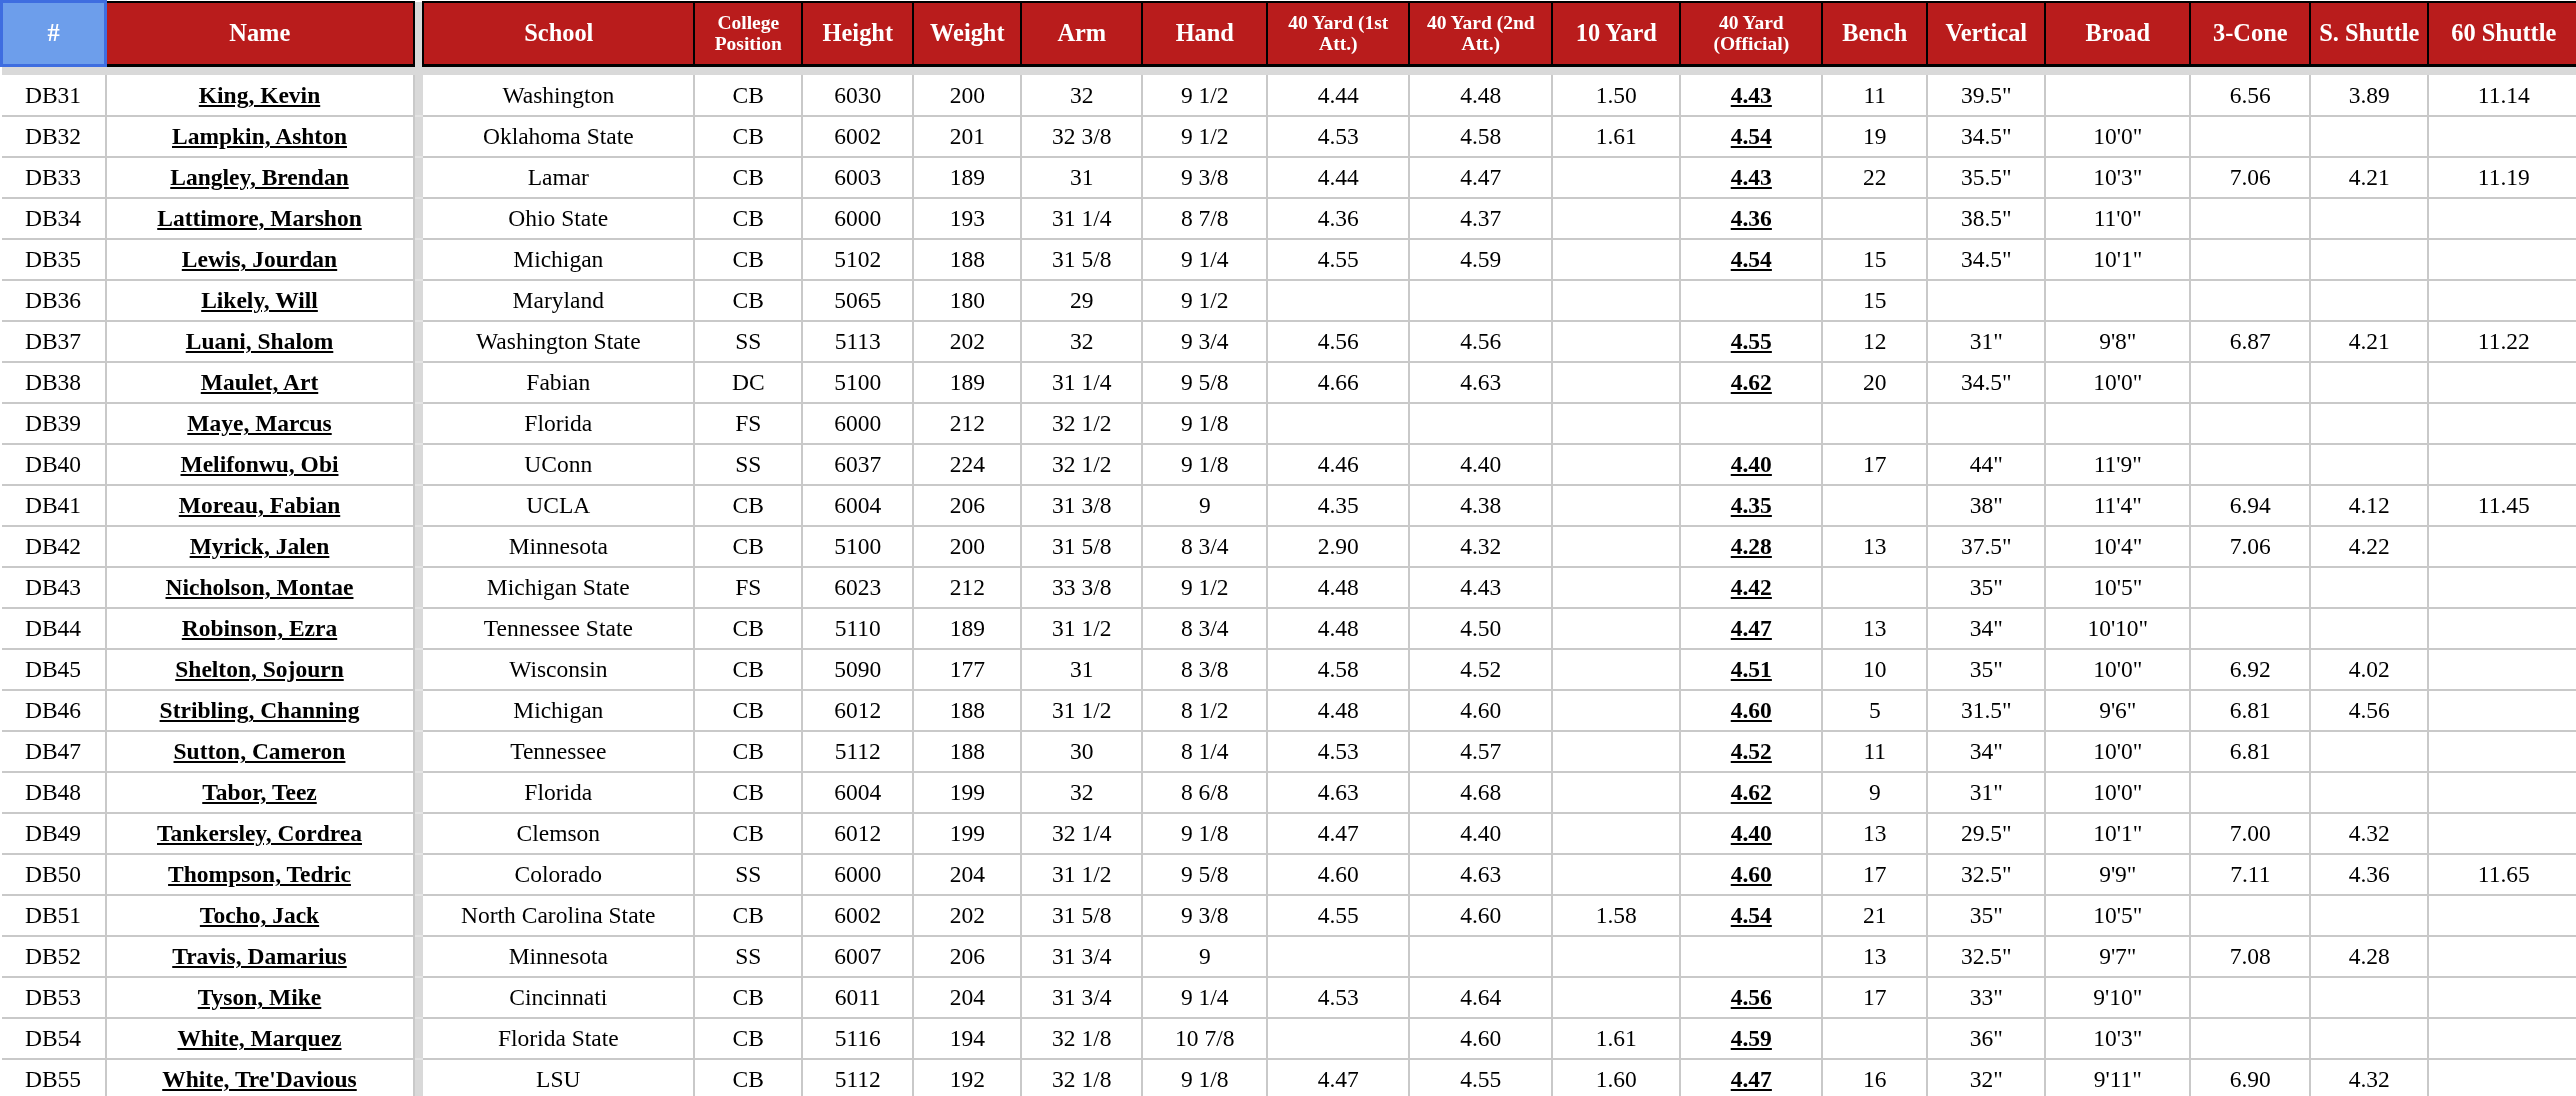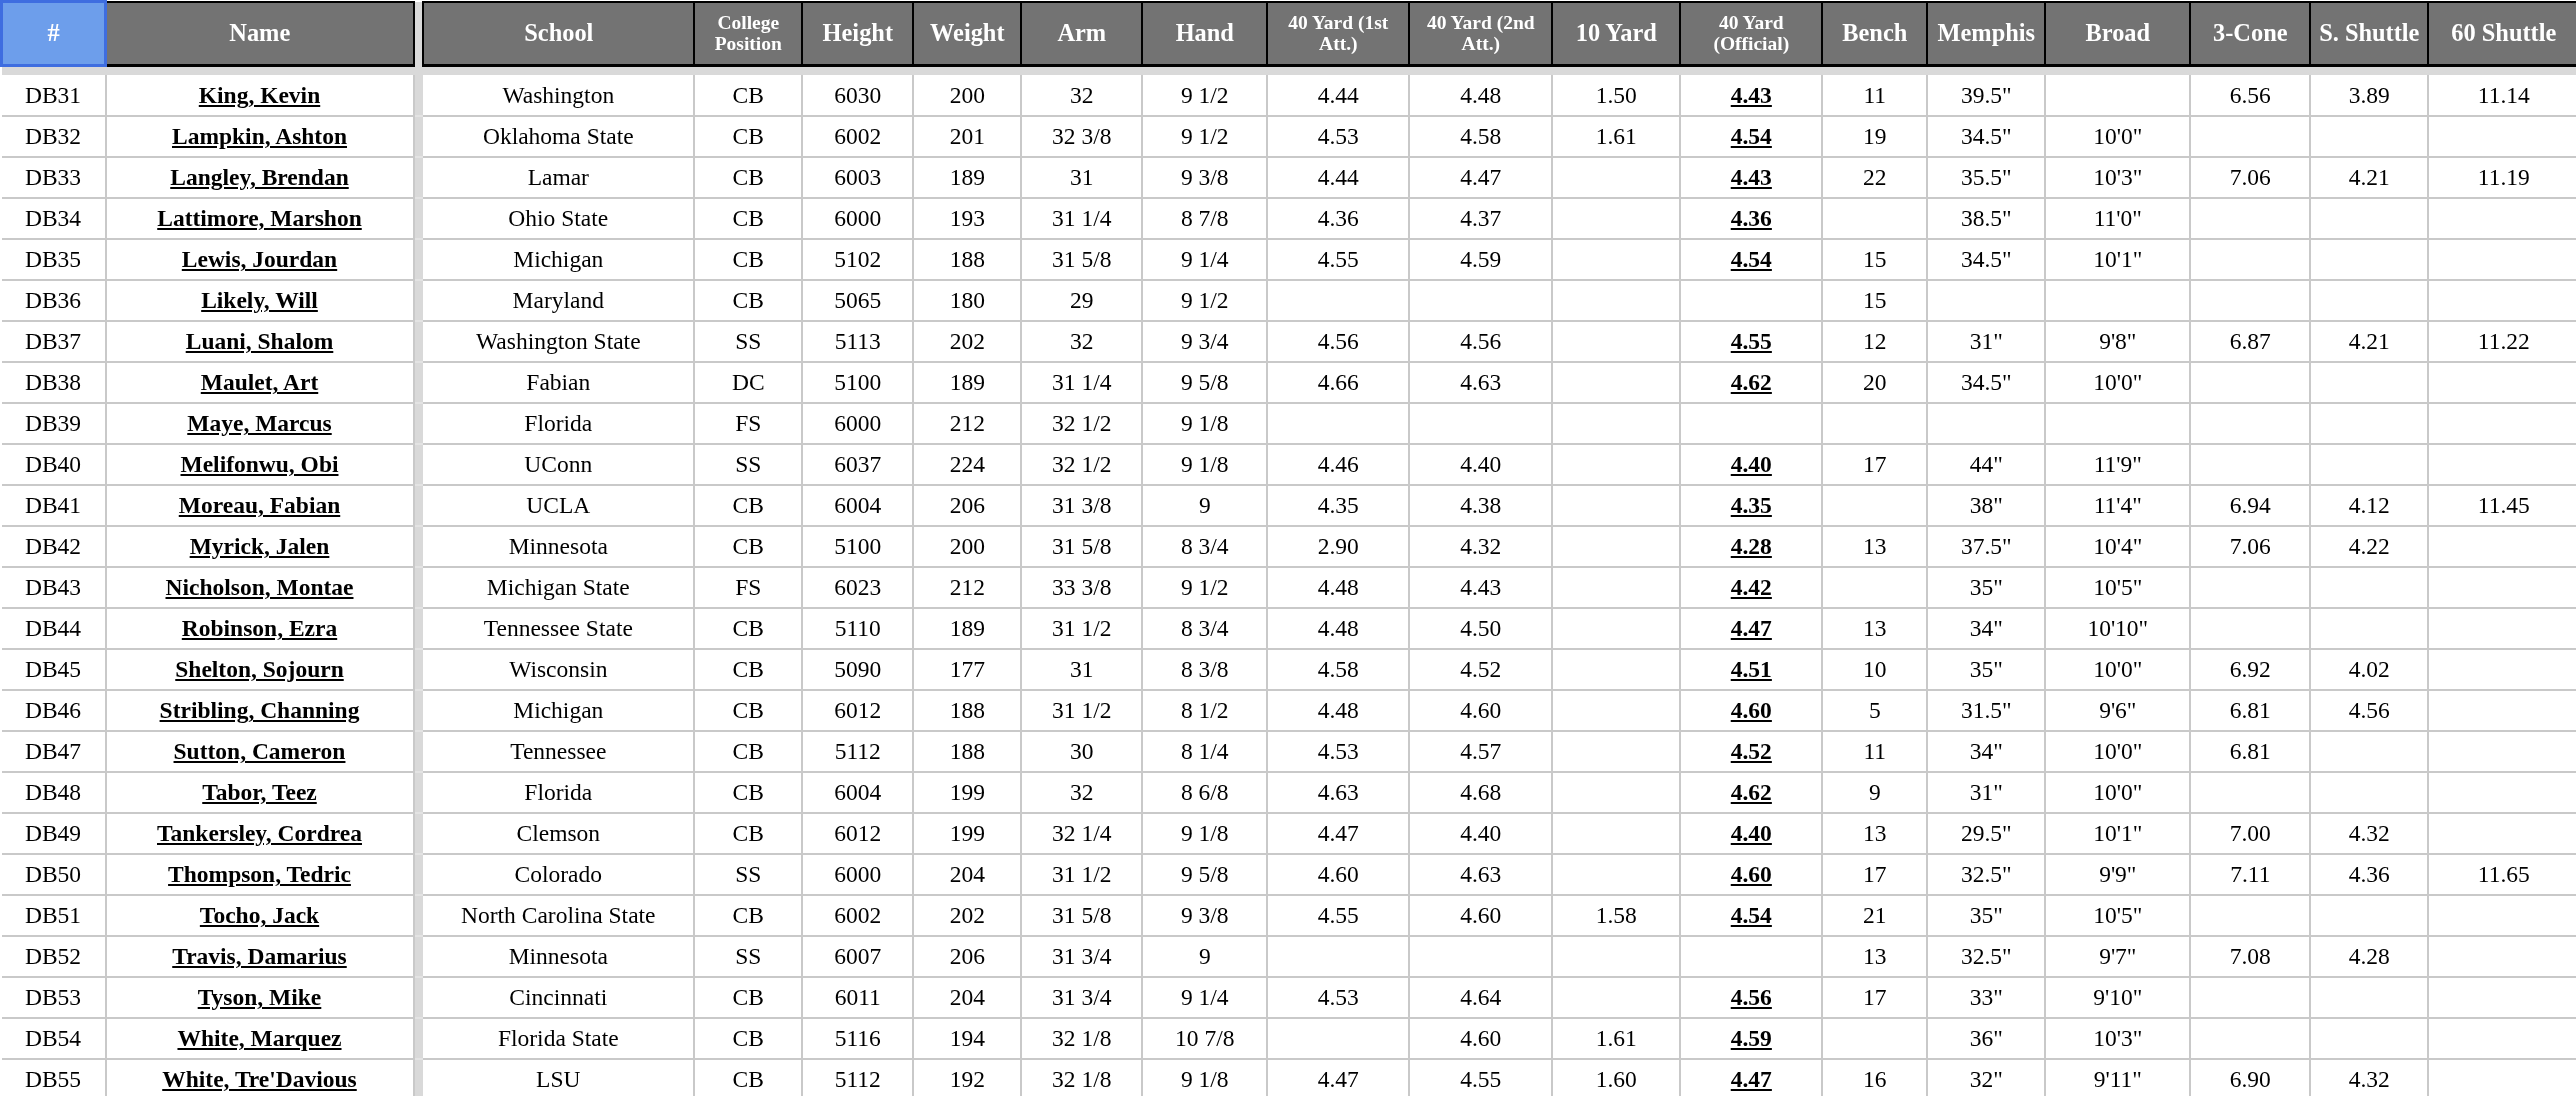--- a/index.html
+++ b/index.html
@@ -14,21 +14,21 @@
     font-family: "Liberation Serif", "DejaVu Serif", serif;
   }
   table {
     width: 2576px;
     border-collapse: collapse;
     table-layout: fixed;
   }
   
   thead tr { height: 64px; }
   th {
-    background: #737373;
+    background: #b91c1c;
     color: #ffffff;
     font-weight: bold;
     font-size: 24.4px;
     text-align: center;
     vertical-align: middle;
     padding: 0 2px;
     line-height: 1.1;
     border: 2.9px solid #000000;
     border-bottom: 3.9px solid #000000;
     overflow: hidden;
@@ -106,21 +106,21 @@
       <th class="small">College Position</th>
       <th>Height</th>
       <th>Weight</th>
       <th>Arm</th>
       <th>Hand</th>
       <th class="small">40 Yard (1st Att.)</th>
       <th class="small">40 Yard (2nd Att.)</th>
       <th>10 Yard</th>
       <th class="small">40 Yard (Official)</th>
       <th>Bench</th>
-      <th>Memphis</th>
+      <th>Vertical</th>
       <th>Broad</th>
       <th>3-Cone</th>
       <th>S. Shuttle</th>
       <th>60 Shuttle</th>
     </tr>
   </thead>
   <tbody id="tbody">
     <tr class="spacer-row">
       <td></td>
         <td></td>

